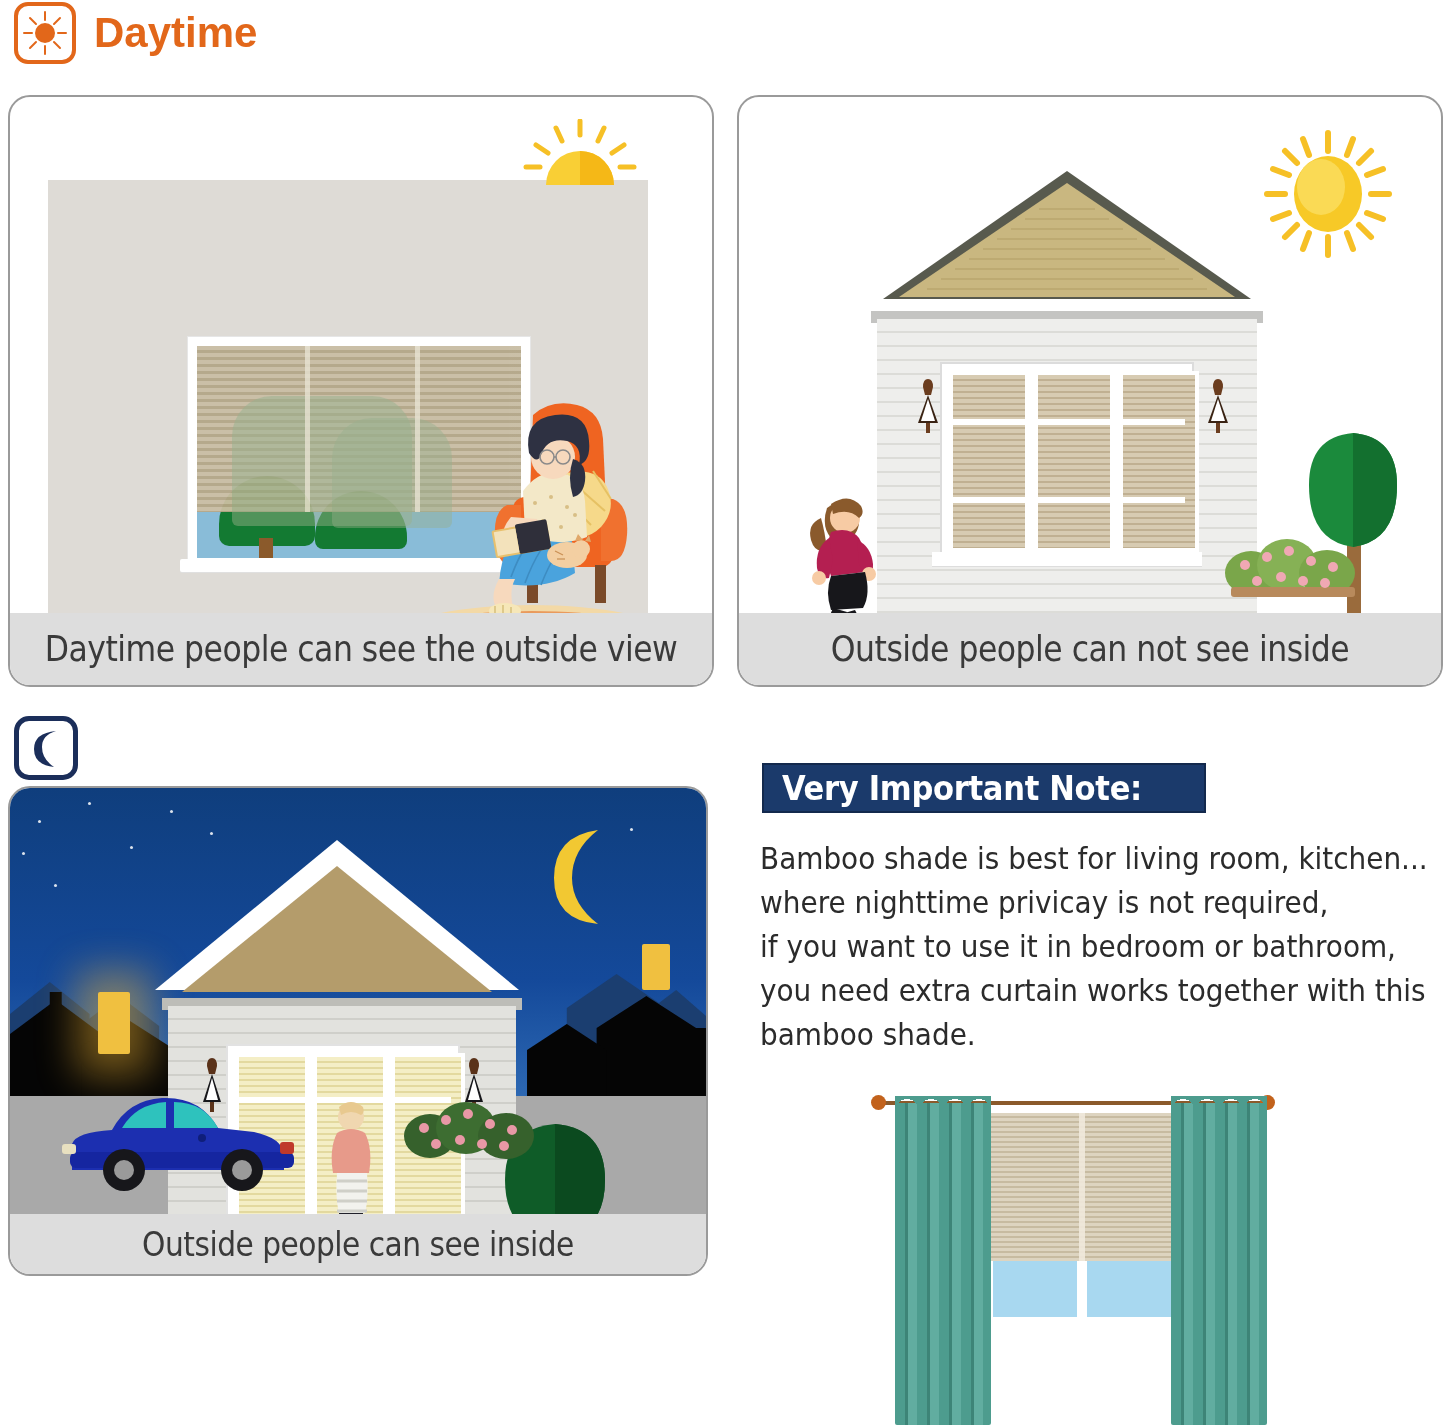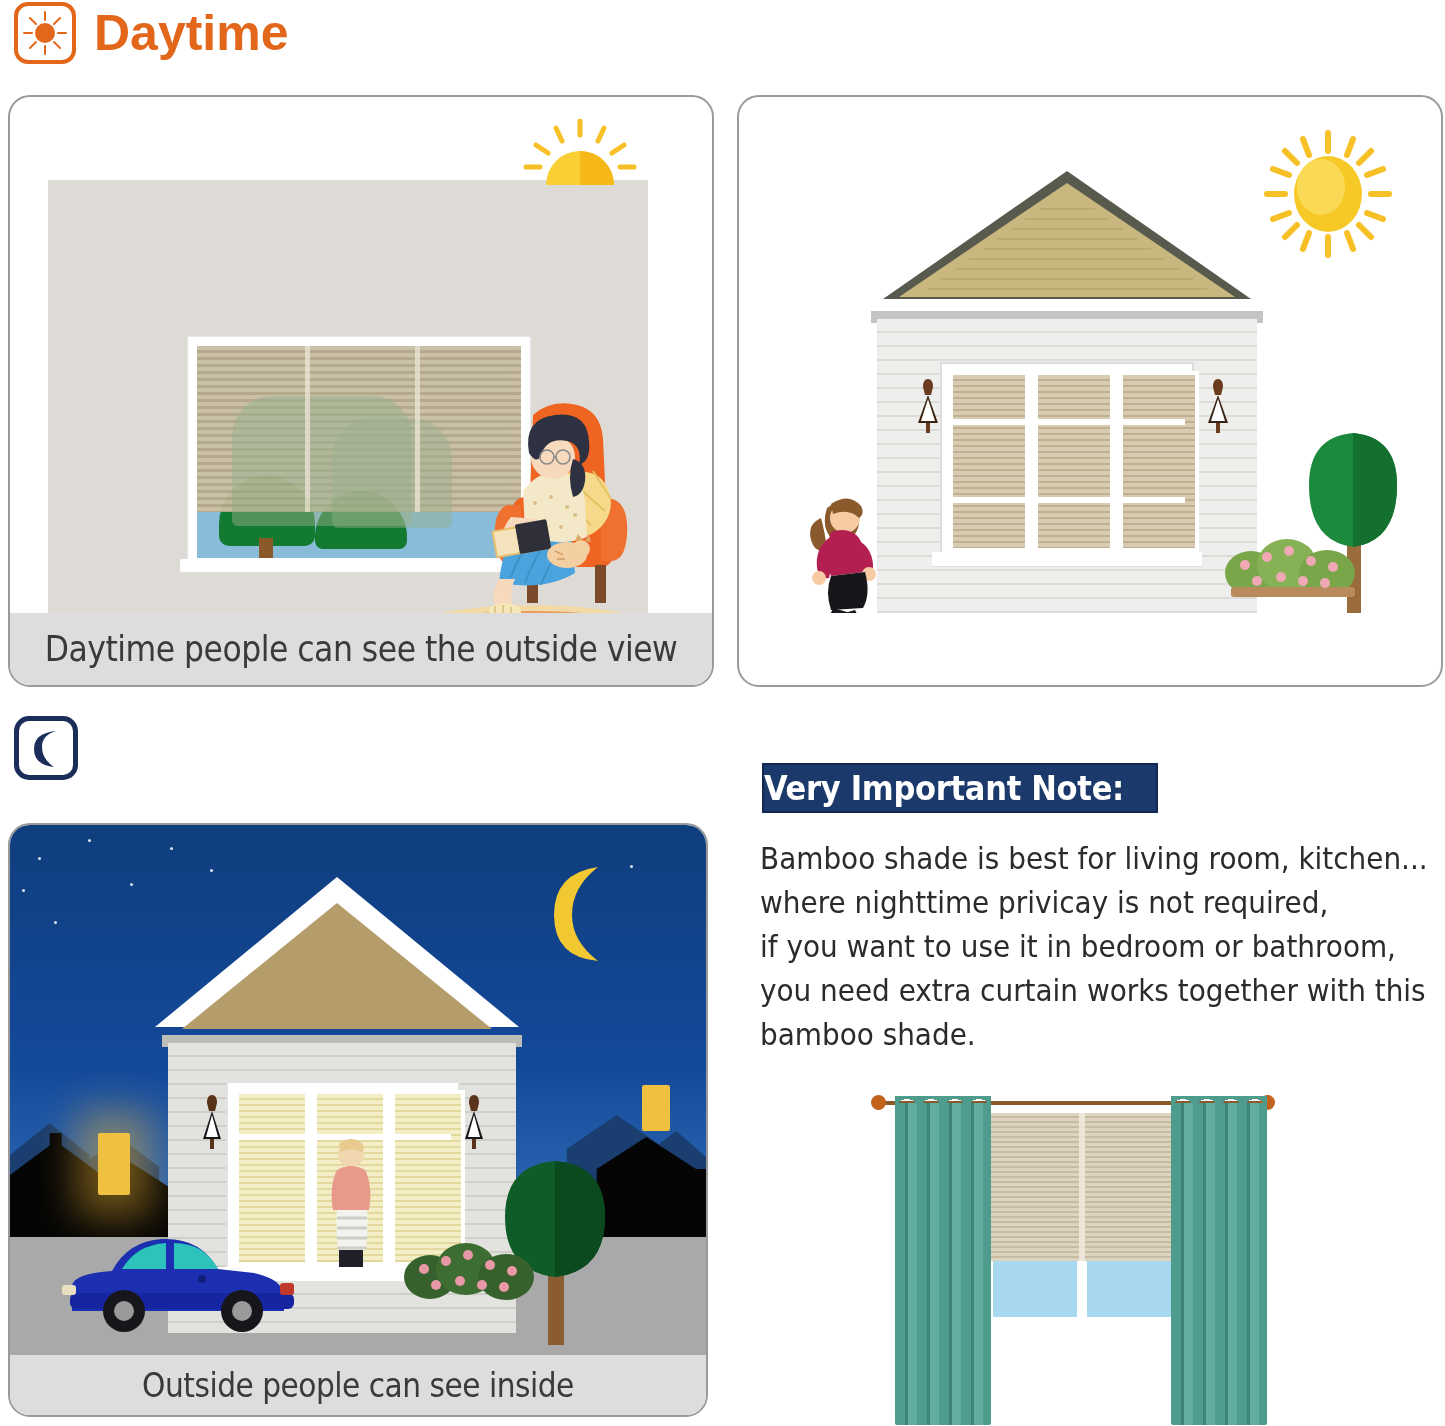--- a/index.html
+++ b/index.html
@@ -23,58 +23,58 @@
 
   .badge-icon {
     width: 62px; height: 62px;
     border-radius: 14px;
     display: flex; align-items: center; justify-content: center;
     flex: 0 0 auto;
   }
   #sun-badge { border: 4px solid #e2671a; }
   #moon-badge { border: 4px solid #1b2e5a; width: 64px; height: 64px; border-width:5px; border-radius:15px;}
 
-  .section-title { font-size: 50px; font-weight: bold; letter-spacing: 0px; }
+  .section-title { font-size: 42px; font-weight: bold; letter-spacing: 0px; }
   #daytime-title { color: #e2671a; }
   #nighttime-title { color: #16305c; font-size: 54px; }
 
   
   .panel {
     position: absolute;
     border: 2px solid #9a9a9a;
     border-radius: 22px;
     overflow: hidden;
     background: #ffffff;
   }
   #panel-inside-day  { left: 8px;   top: 95px;  width: 706px; height: 592px; }
   #panel-outside-day { left: 737px; top: 95px;  width: 706px; height: 592px; }
-  #panel-night       { left: 8px;   top: 823px; width: 700px; height: 594px; }
+  #panel-night       { left: 8px;   top: 786px; width: 700px; height: 490px; }
 
   .scene { position: absolute; left: 0; top: 0; right: 0; bottom: 72px; overflow: hidden; }
   #panel-night .scene { bottom: 60px; }
 
   .caption-bar {
     position: absolute; left: 0; right: 0; bottom: 0; height: 72px;
     background: #dddddd;
     display: flex; align-items: center; justify-content: center;
   }
   #panel-night .caption-bar { height: 60px; }
   .caption-text {
     font-size: 35px; color: #3a3a3a; font-family: "DejaVu Sans Condensed","Liberation Sans",sans-serif;
     white-space: nowrap; letter-spacing: -0.5px;
   }
   #panel-night .caption-text { font-size: 33px; }
 
   
   #note-badge {
     position: absolute; left: 762px; top: 763px;
-    width: 396px; height: 50px;
+    width: 444px; height: 50px;
     background: #1b3a6b;
     border: 2px solid #13294d;
-    display: flex; align-items: center; 
+    display: flex; align-items: center; padding-left: 18px;
   }
   #note-badge-text { color: #ffffff; font-size: 34px; font-weight: bold; letter-spacing: -0.3px;
     font-family: "DejaVu Sans Condensed","Liberation Sans",sans-serif;}
   #note-body {
     position: absolute; left: 760px; top: 836px; width: 690px;
   }
   .note-line {
     font-size: 31px; color: #2b2b2b; line-height: 44px; white-space: nowrap;
     font-family: "DejaVu Sans Condensed","Liberation Sans",sans-serif;
   }
@@ -416,20 +416,23 @@
       <path d="M40 84 l34 -4 q6 22 -2 36 l-32 2 q-6 -18 0 -34Z" fill="#17171b"></path>
       <path d="M42 116 q-8 20 -18 30 l14 6 q12 -16 18 -32Z" fill="#17171b"></path>
       <path d="M64 118 q8 16 16 24 l-10 10 q-14 -12 -20 -30Z" fill="#17171b"></path>
       <path d="M56 142 q6 12 14 18 l-12 6 q-10 -10 -12 -20Z" fill="#f7cba4"></path>
       <path d="M24 146 q-6 6 -10 10 l14 4 q6 -6 8 -10Z" fill="#f7cba4"></path>
       <ellipse cx="16" cy="158" rx="16" ry="7" fill="#1fa8bf"></ellipse>
       <ellipse cx="74" cy="160" rx="16" ry="7" fill="#1fa8bf"></ellipse>
     </svg>
 
   </div>
+  <div class="caption-bar">
+    <span class="caption-text">Outside people can not see inside</span>
+  </div>
 </div>
 
 <div class="section-header" id="nighttime-header">
   <div class="badge-icon" id="moon-badge">
     <svg width="46" height="46" viewBox="0 0 46 46">
       <path d="M33 6 q-22 2 -22 18 q0 16 20 18 q-12 -8 -12 -20 q0 -12 14 -16Z" fill="#1b2e5a"></path>
     </svg>
   </div>
 </div>
 

